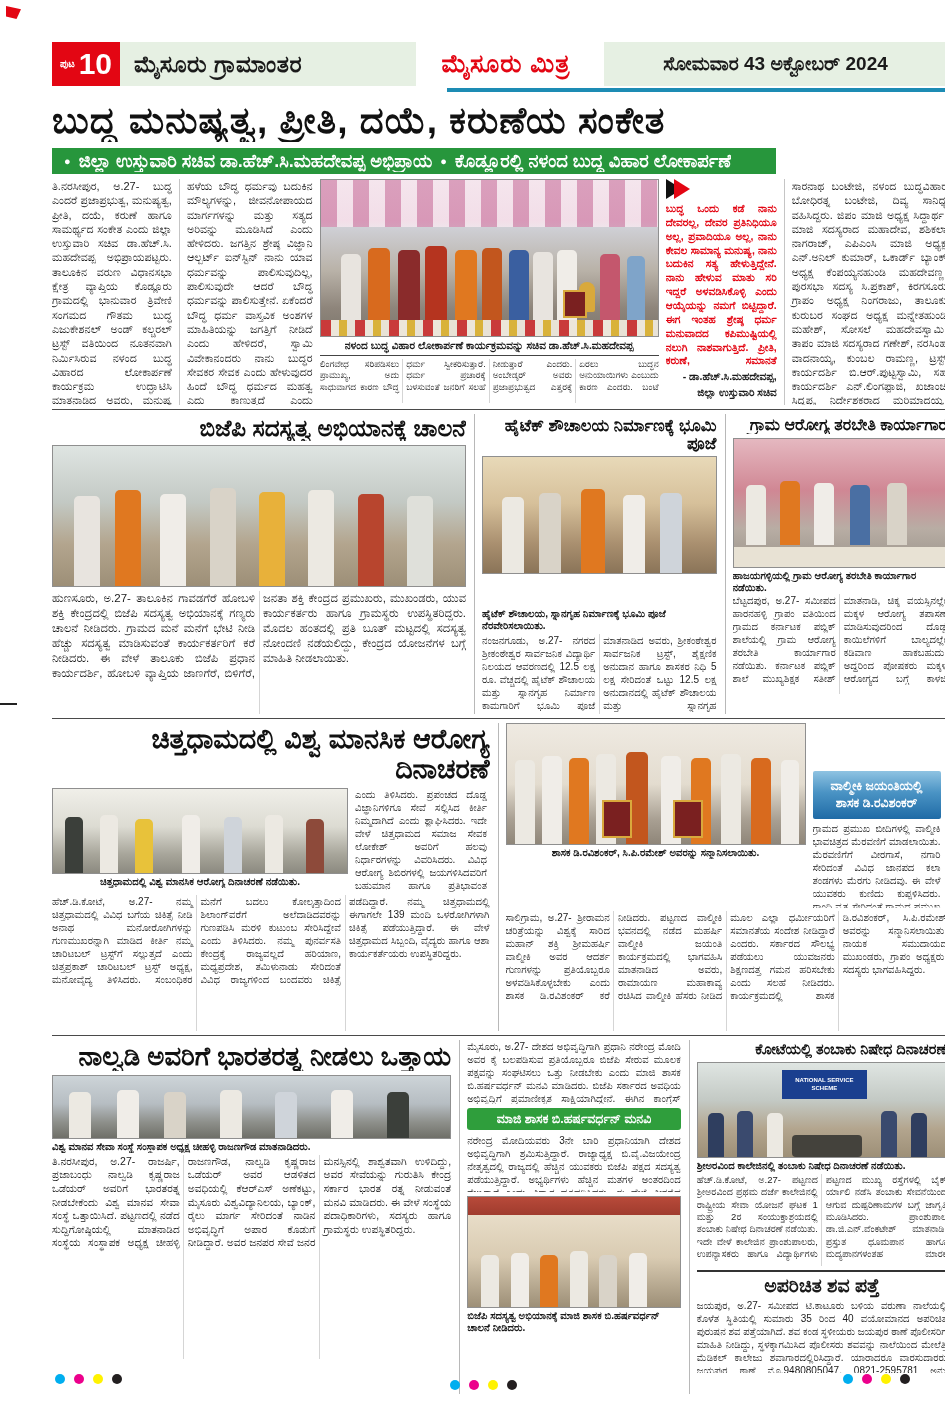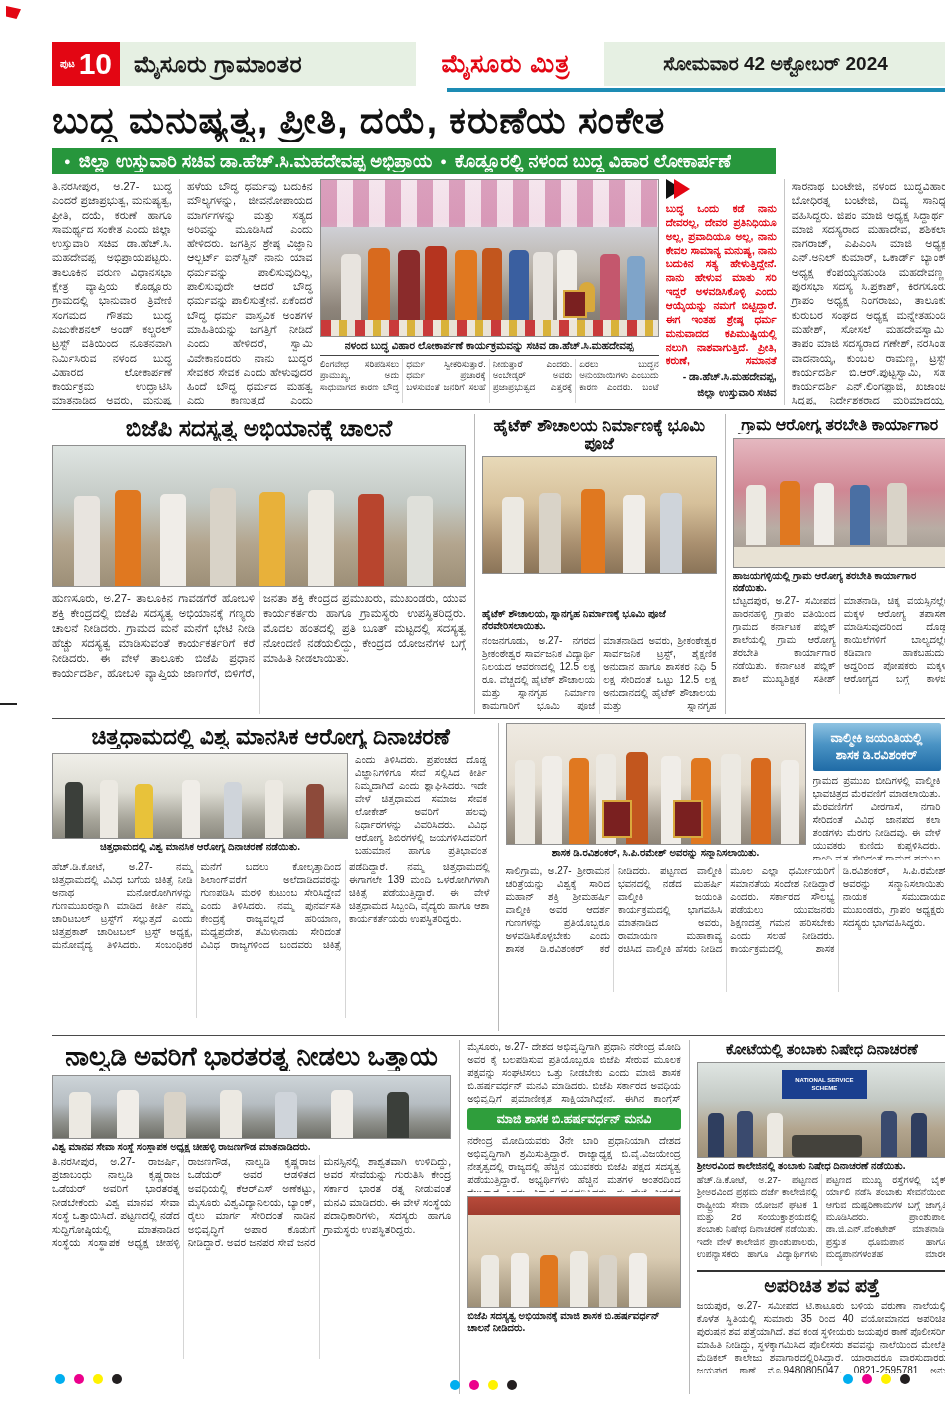--- a/index.html
+++ b/index.html
@@ -49,38 +49,38 @@
       border-top:10px solid transparent;border-bottom:10px solid transparent;border-left:16px solid #e30613;}
   .quote-text{color:#e30613;font-size:10.5px;font-weight:700;line-height:1.32;text-align:justify;
               height:165px;overflow:hidden;}
   .quote-attr{font-size:10.5px;font-weight:800;text-align:right;margin-top:3px;}
 
   
   .hrule{border-top:1.5px solid #4a4a4a;margin:4px 0;}
   .row{display:flex;gap:8px;overflow:hidden;}
   .art{overflow:hidden;}
   .art + .art{border-left:1px solid #b8b8b8;padding-left:7px;}
-  .art-h{font-weight:800;text-align:center;color:#111;line-height:1.1;margin:2px 0 4px 0;overflow:hidden;}
+  .art-h{font-weight:800;text-align:right;color:#111;line-height:1.1;margin:2px 0 4px 0;overflow:hidden;}
   .body-2col{column-count:2;column-gap:8px;column-rule:1px solid #d5d5d5;}
   .body-3col{column-count:3;column-gap:8px;column-rule:1px solid #d5d5d5;}
   .body-4col{column-count:4;column-gap:8px;column-rule:1px solid #d5d5d5;}
   .cap{font-size:10px;font-weight:700;line-height:1.2;margin:2px 0;overflow:hidden;}
   .photo{position:relative;border:1px solid #8f8f8f;box-sizing:border-box;overflow:hidden;}
   .fig{position:absolute;border-radius:5px 5px 0 0;}
 
   
   .r2{height:300px;}
   .r2 .a{width:415px;} .r2 .b{width:235px;} .r2 .c{width:215px;}
   .r2h{font-size:23px;}
   .r2hb{font-size:16.5px;} .r2hc{font-size:16px;}
 
   
   .r3{height:308px;}
   .r3 .a{width:438px;} .r3 .b{width:442px;}
-  .r3h{font-size:22px;}
+  .r3h{font-size:27px;}
   .figrow{display:flex;gap:7px;}
 
   
   .r4{height:354px;}
   .r4 .a{width:402px;} .r4 .b{width:215px;} .r4 .c{width:252px;}
   .r4ha{font-size:26px;} .r4hb{font-size:15.5px;} .r4hc{font-size:14.5px;}
   .green-box{background:#2f9e3c;color:#fff;font-weight:800;font-size:12.5px;text-align:center;
              border-radius:3px;padding:4px 2px;margin:4px 0;line-height:1.15;}
   .blue-box{background:linear-gradient(180deg,#8fc3e2 0%,#4a93c4 45%,#1f6ba6 100%);color:#fff;
             font-weight:800;font-size:12.5px;text-align:center;padding:7px 3px;line-height:1.35;border-radius:2px;}
@@ -123,21 +123,21 @@
         <span class="pl">ಪುಟ</span>
         <span class="pn">10</span>
       </div>
       <div class="edition">
         <span>ಮೈಸೂರು ಗ್ರಾಮಾಂತರ</span>
       </div>
       <div class="masthead">
         <span>ಮೈಸೂರು ಮಿತ್ರ</span>
       </div>
       <div class="datebar">
-        <span>ಸೋಮವಾರ 42 ಅಕ್ಟೋಬರ್ 2024</span>
+        <span>ಸೋಮವಾರ 43 ಅಕ್ಟೋಬರ್ 2024</span>
       </div>
     </div>
     <div class="blue-rule"></div>
 
     <div class="lead-headline">ಬುದ್ಧ ಮನುಷ್ಯತ್ವ, ಪ್ರೀತಿ, ದಯೆ, ಕರುಣೆಯ ಸಂಕೇತ</div>
 
     <div class="lead-topflex">
       <div class="green-bar">
         <span class="dot">●</span>
         <span class="gb-txt">ಜಿಲ್ಲಾ ಉಸ್ತುವಾರಿ ಸಚಿವ ಡಾ.ಹೆಚ್.ಸಿ.ಮಹದೇವಪ್ಪ ಅಭಿಪ್ರಾಯ</span>
@@ -260,21 +260,21 @@
               <div class="fig" style="left:52%;bottom:0;width:20px;height:88px;background:#f0ede8;"></div>
               <div class="fig" style="left:62%;bottom:0;width:20px;height:86px;background:#e07820;"></div>
               <div class="fig" style="left:72%;bottom:0;width:20px;height:90px;background:#ece9e2;"></div>
               <div class="fig" style="left:82%;bottom:0;width:20px;height:86px;background:#d86a1e;"></div>
               <div class="fig" style="left:92%;bottom:0;width:18px;height:84px;background:#f0ede8;"></div>
               <div class="portrait" style="left:32%;bottom:6px;width:26px;height:34px;"></div>
               <div class="portrait" style="left:56%;bottom:6px;width:26px;height:34px;"></div>
             </div>
             <div class="cap" style="text-align:center;">ಶಾಸಕ ಡಿ.ರವಿಶಂಕರ್, ಸಿ.ಪಿ.ರಮೇಶ್ ಅವರನ್ನು ಸನ್ಮಾನಿಸಲಾಯಿತು.</div>
           </div>
-          <div style="width:128px;">
+          <div style="width:128px;margin-top:48px;">
             <div class="blue-box">
               <div>ವಾಲ್ಮೀಕಿ ಜಯಂತಿಯಲ್ಲಿ</div>
               <div>ಶಾಸಕ ಡಿ.ರವಿಶಂಕರ್</div>
             </div>
             <div class="tcol" style="height:86px;font-size:10px;margin-top:3px;">ಗ್ರಾಮದ ಪ್ರಮುಖ ಬೀದಿಗಳಲ್ಲಿ ವಾಲ್ಮೀಕಿ ಭಾವಚಿತ್ರದ ಮೆರವಣಿಗೆ ಮಾಡಲಾಯಿತು. ಮೆರವಣಿಗೆಗೆ ವೀರಗಾಸೆ, ನಗಾರಿ ಸೇರಿದಂತೆ ವಿವಿಧ ಜಾನಪದ ಕಲಾ ತಂಡಗಳು ಮೆರಗು ನೀಡಿದವು. ಈ ವೇಳೆ ಯುವಕರು ಕುಣಿದು ಕುಪ್ಪಳಿಸಿದರು. ಗಾಂಧಿ ವೃತ್ತ ಸೇರಿದಂತೆ ಗ್ರಾಮದ ಪ್ರಮುಖ ಬೀದಿಗಳಲ್ಲಿ ಮೆರವಣಿಗೆ ಸಾಗಿತು.</div>
           </div>
         </div>
         <div class="tcol body-4col" style="height:128px;font-size:10px;margin-top:3px;">ಸಾಲಿಗ್ರಾಮ, ಅ.27- ಶ್ರೀರಾಮನ ಚರಿತ್ರೆಯನ್ನು ವಿಶ್ವಕ್ಕೆ ಸಾರಿದ ಮಹಾನ್ ಶಕ್ತಿ ಶ್ರೀಮಹರ್ಷಿ ವಾಲ್ಮೀಕಿ ಅವರ ಆದರ್ಶ ಗುಣಗಳನ್ನು ಪ್ರತಿಯೊಬ್ಬರೂ ಅಳವಡಿಸಿಕೊಳ್ಳಬೇಕು ಎಂದು ಶಾಸಕ ಡಿ.ರವಿಶಂಕರ್ ಕರೆ ನೀಡಿದರು. ಪಟ್ಟಣದ ವಾಲ್ಮೀಕಿ ಭವನದಲ್ಲಿ ನಡೆದ ಮಹರ್ಷಿ ವಾಲ್ಮೀಕಿ ಜಯಂತಿ ಕಾರ್ಯಕ್ರಮದಲ್ಲಿ ಭಾಗವಹಿಸಿ ಮಾತನಾಡಿದ ಅವರು, ರಾಮಾಯಣ ಮಹಾಕಾವ್ಯ ರಚಿಸಿದ ವಾಲ್ಮೀಕಿ ಹೆಸರು ನೀಡಿದ ಮೂಲ ಎಲ್ಲಾ ಧರ್ಮೀಯರಿಗೆ ಸಮಾನತೆಯ ಸಂದೇಶ ನೀಡಿದ್ದಾರೆ ಎಂದರು. ಸರ್ಕಾರದ ಸೌಲಭ್ಯ ಪಡೆಯಲು ಯುವಜನರು ಶಿಕ್ಷಣದತ್ತ ಗಮನ ಹರಿಸಬೇಕು ಎಂದು ಸಲಹೆ ನೀಡಿದರು. ಕಾರ್ಯಕ್ರಮದಲ್ಲಿ ಶಾಸಕ ಡಿ.ರವಿಶಂಕರ್, ಸಿ.ಪಿ.ರಮೇಶ್ ಅವರನ್ನು ಸನ್ಮಾನಿಸಲಾಯಿತು. ನಾಯಕ ಸಮುದಾಯದ ಮುಖಂಡರು, ಗ್ರಾಪಂ ಅಧ್ಯಕ್ಷರು, ಸದಸ್ಯರು ಭಾಗವಹಿಸಿದ್ದರು.</div>
       </div>
     </div>

